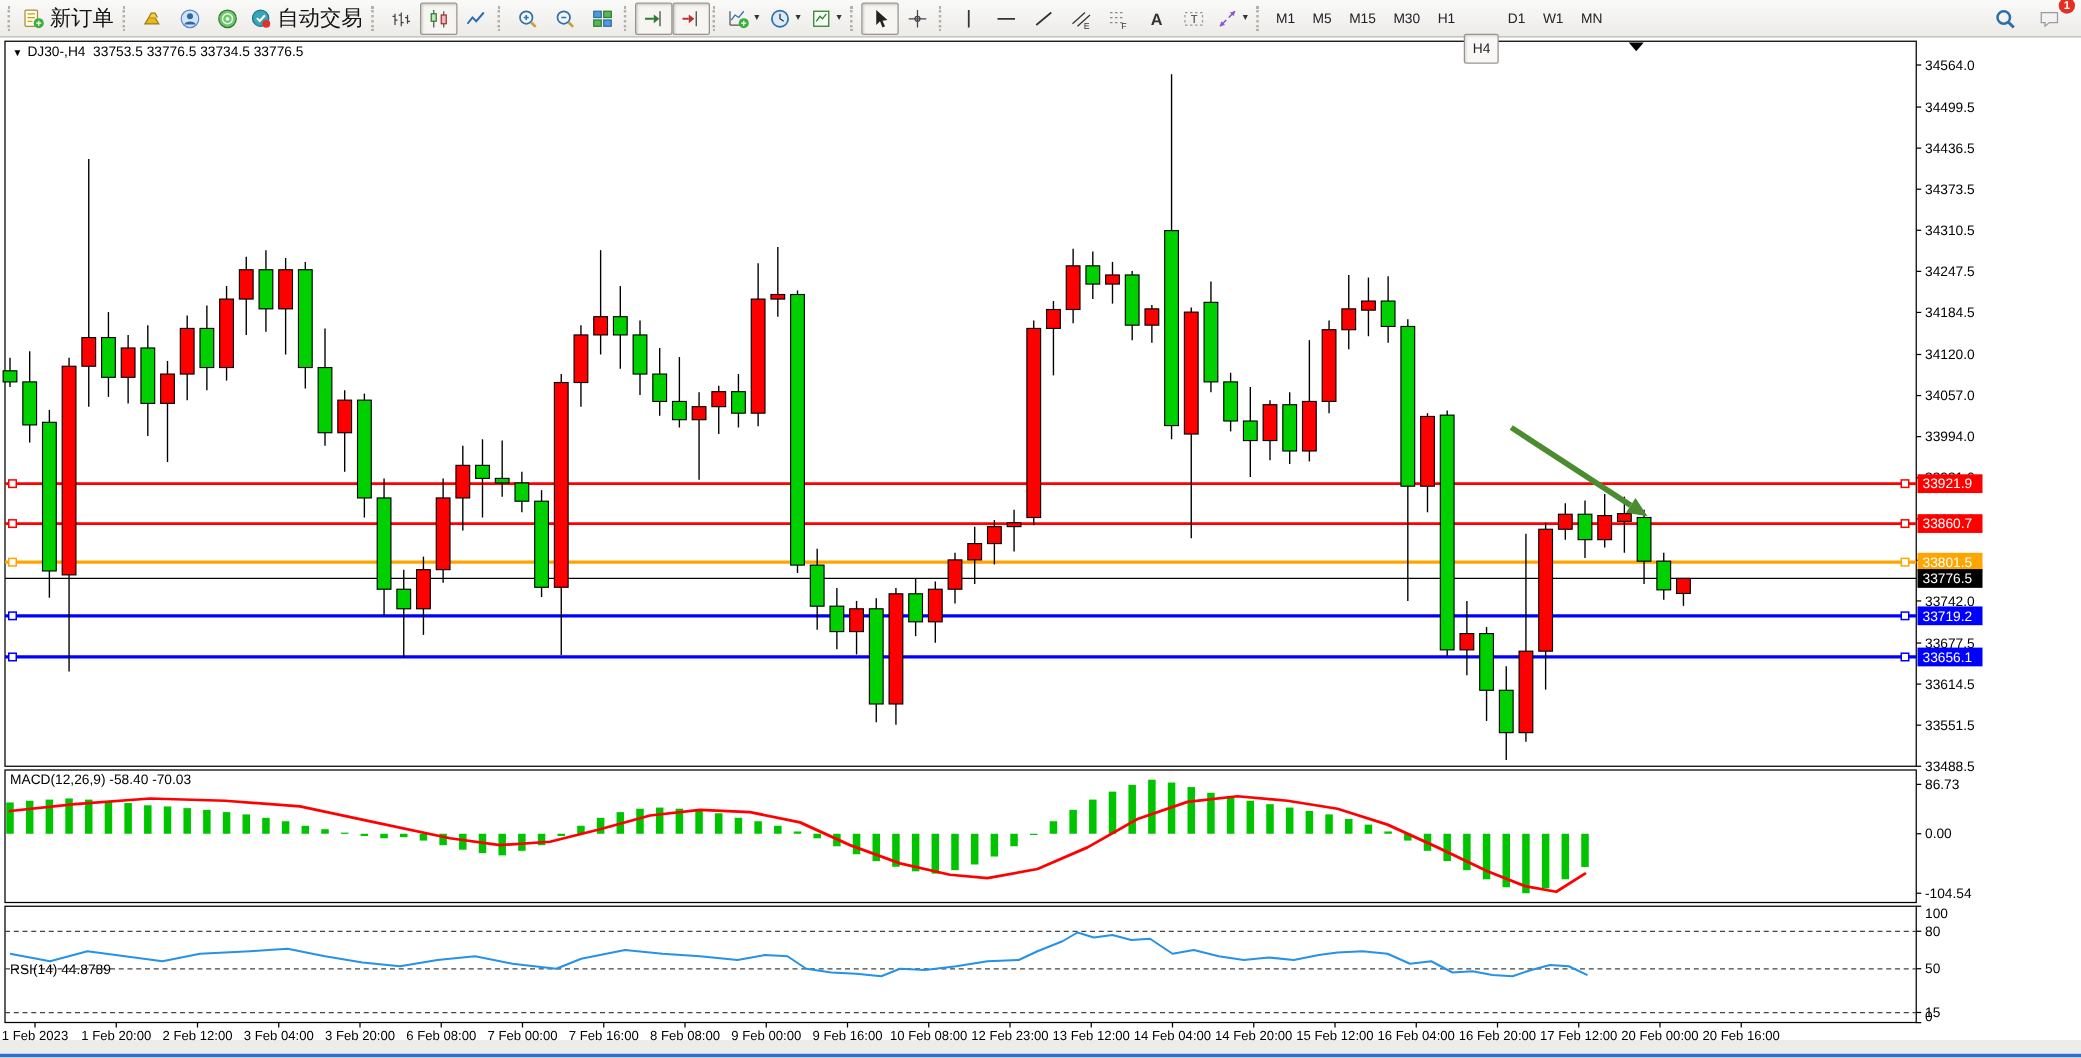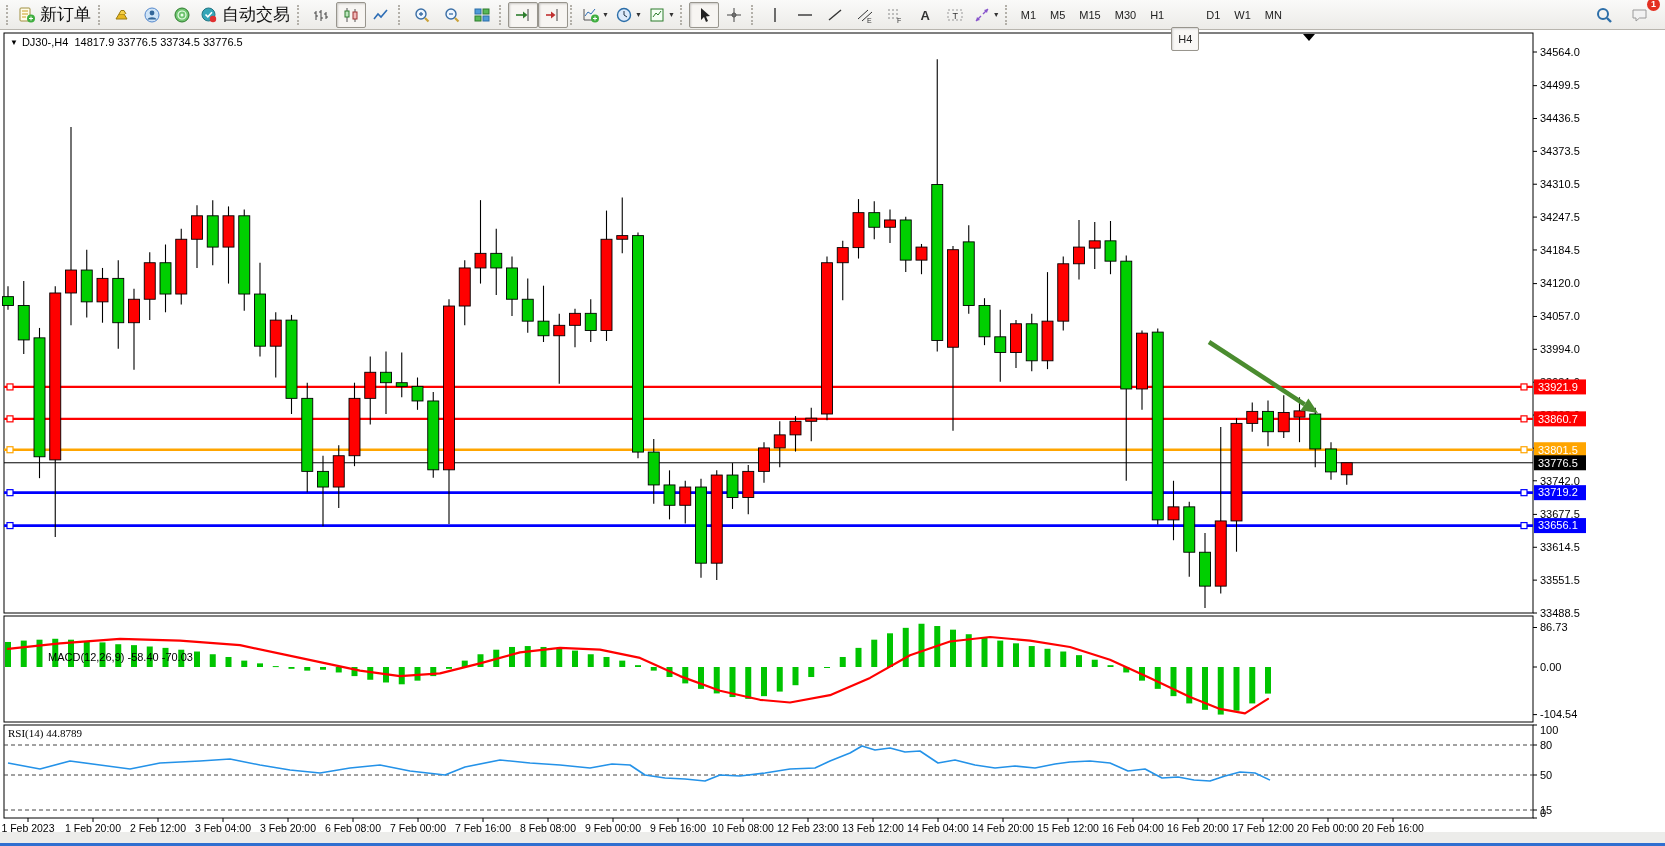--- a/index.html
+++ b/index.html
@@ -18,22 +18,22 @@
   .tf-btn{height:22px;padding:0 6px;font-size:11px;color:#222;display:flex;align-items:center;
     border:1px solid transparent;border-radius:2px;text-align:right;}
   .tf-btn.active{border:1px solid #98958d;background:#f9f8f6;box-shadow:inset 1px 1px 2px rgba(0,0,0,.15);margin-top:48px;}
   #tb-right{margin-left:auto;display:flex;align-items:center;gap:6px;padding-right:6px;}
   .badge{position:absolute;right:-6px;top:-5px;background:#e33022;color:#fff;font-size:9px;
     width:13px;height:13px;border-radius:50%;display:flex;align-items:center;justify-content:center;font-weight:bold;}
   
   .ov{position:absolute;font-size:11px;color:#000;z-index:3;white-space:pre;}
   #chart-title{left:10px;top:36px;display:flex;align-items:center;gap:4px;}
   #chart-title .tri{font-size:8px;}
-  #macd-label{left:8px;top:651px;margin-left:40px;}
-  #rsi-label{left:8px;top:727px;font-family:Liberation Serif, serif;}
+  #macd-label{left:8px;top:618px;}
+  #rsi-label{left:8px;top:770px;}
   #bottom-strip{position:absolute;left:0;top:832px;width:1665px;height:11px;background:#ececea;}
   #bottom-blue{position:absolute;left:0;top:843px;width:1665px;height:3px;background:#2f6fd0;}
   svg#chart-svg{position:absolute;left:0;top:0;z-index:1;}
 </style>
 </head>
 <body>
 
 <div id="app">
   <div id="toolbar">
       <div class="tb-grip"></div>
@@ -631,20 +631,20 @@
       <line x1="1263" y1="818" x2="1263" y2="822" stroke="#000"></line>
       <text x="1263" y="832" font-size="10.5" font-family="&quot;Liberation Sans&quot;,sans-serif" fill="#000" text-anchor="middle">17 Feb 12:00</text>
       <line x1="1328" y1="818" x2="1328" y2="822" stroke="#000"></line>
       <text x="1328" y="832" font-size="10.5" font-family="&quot;Liberation Sans&quot;,sans-serif" fill="#000" text-anchor="middle">20 Feb 00:00</text>
       <line x1="1393" y1="818" x2="1393" y2="822" stroke="#000"></line>
       <text x="1393" y="832" font-size="10.5" font-family="&quot;Liberation Sans&quot;,sans-serif" fill="#000" text-anchor="middle">20 Feb 16:00</text>
     </svg>
 
   <div class="ov" id="chart-title">
     <span class="tri">▼</span>
-    <span>DJ30-,H4  14817.9 33776.5 33734.5 33776.5</span>
+    <span>DJ30-,H4  33753.5 33776.5 33734.5 33776.5</span>
   </div>
   <div class="ov" id="macd-label">MACD(12,26,9) -58.40 -70.03</div>
   <div class="ov" id="rsi-label">RSI(14) 44.8789</div>
 
   <div id="bottom-strip"></div>
   <div id="bottom-blue"></div>
 </div>
 
 </body></html>

